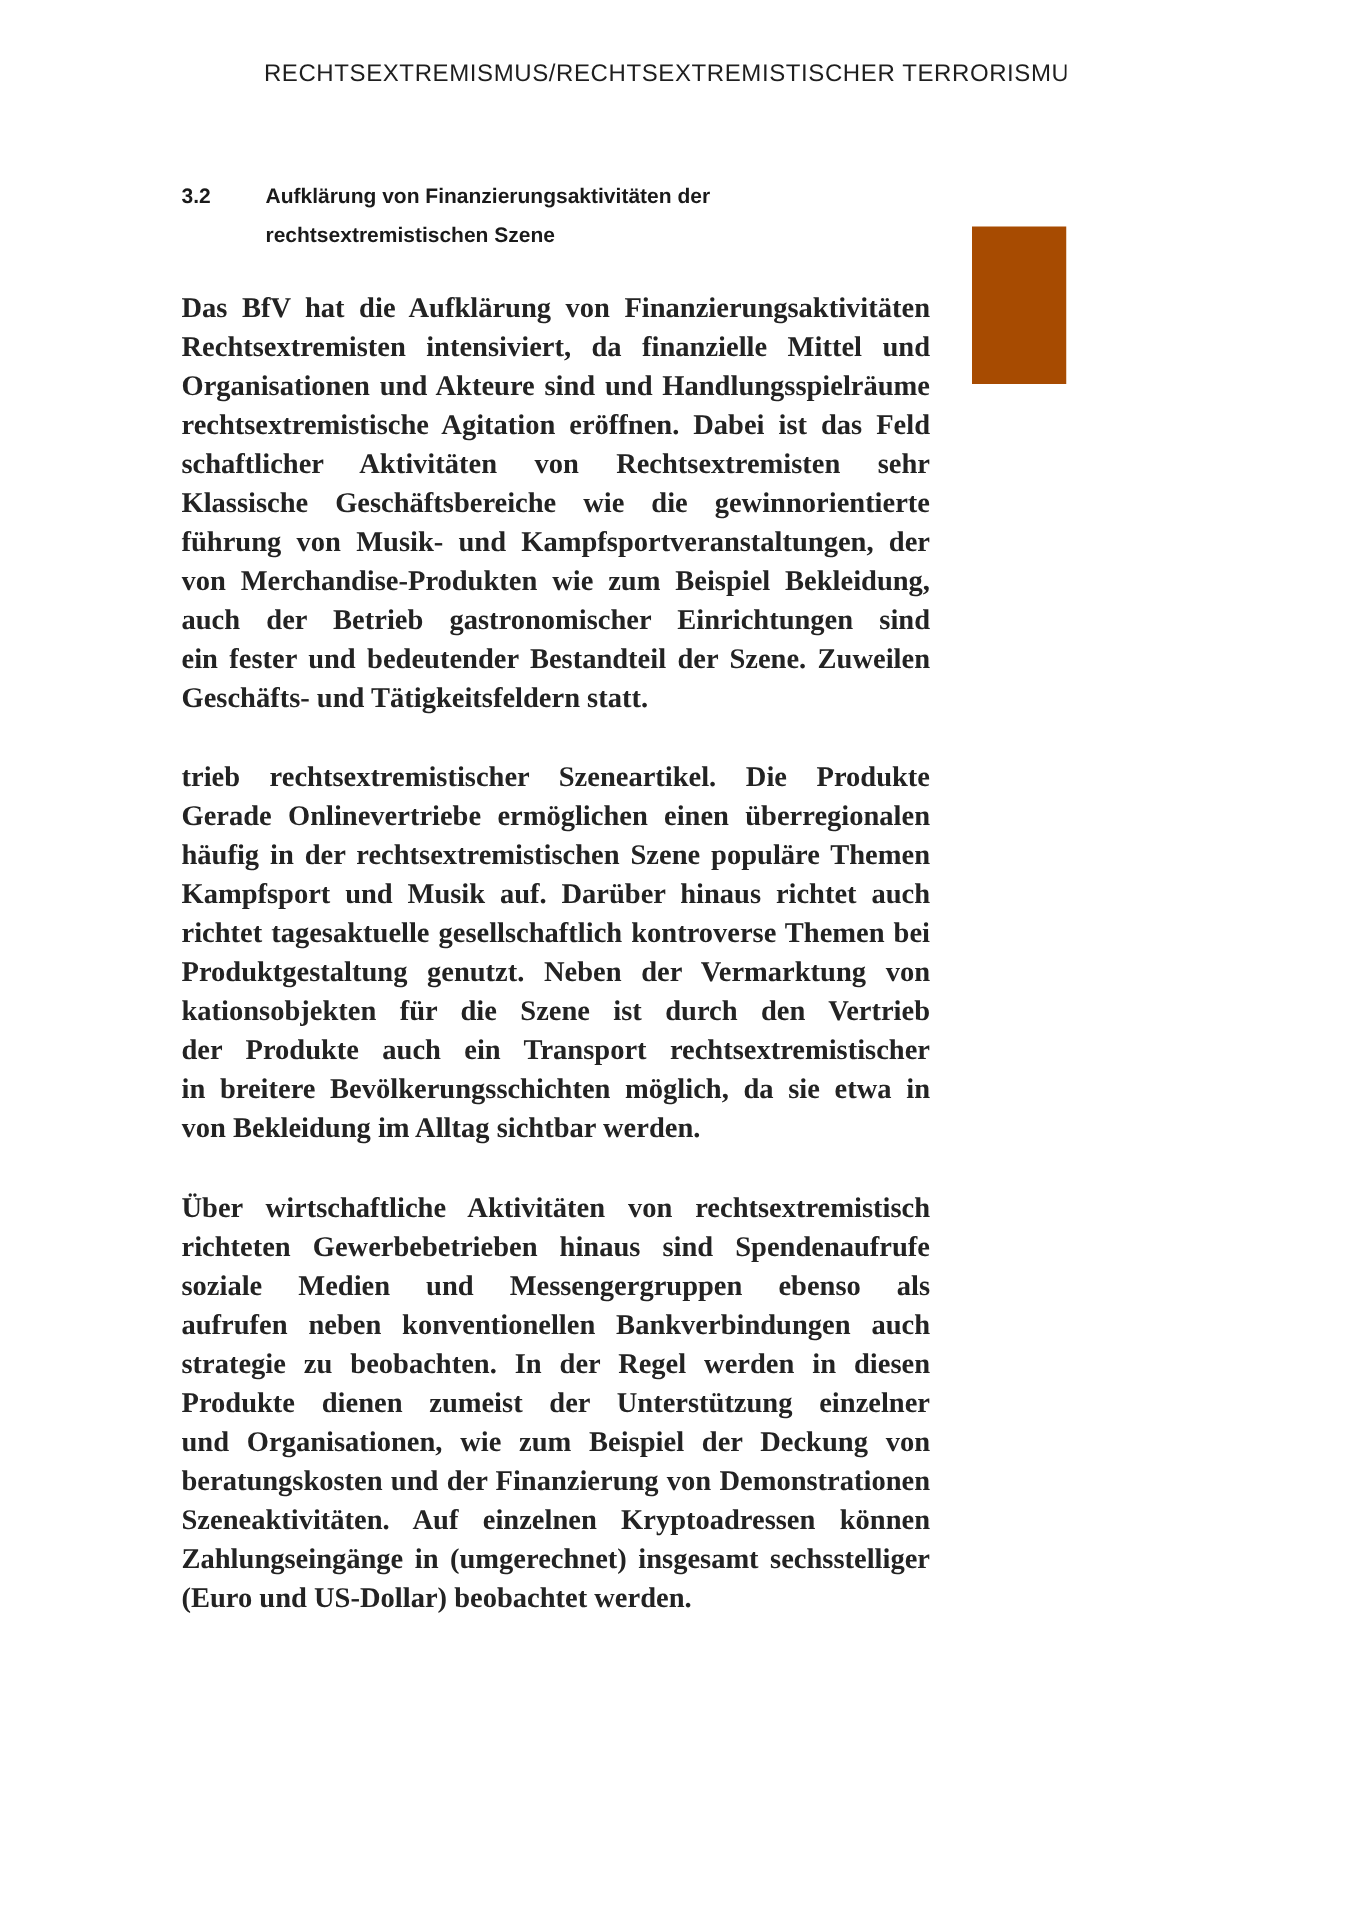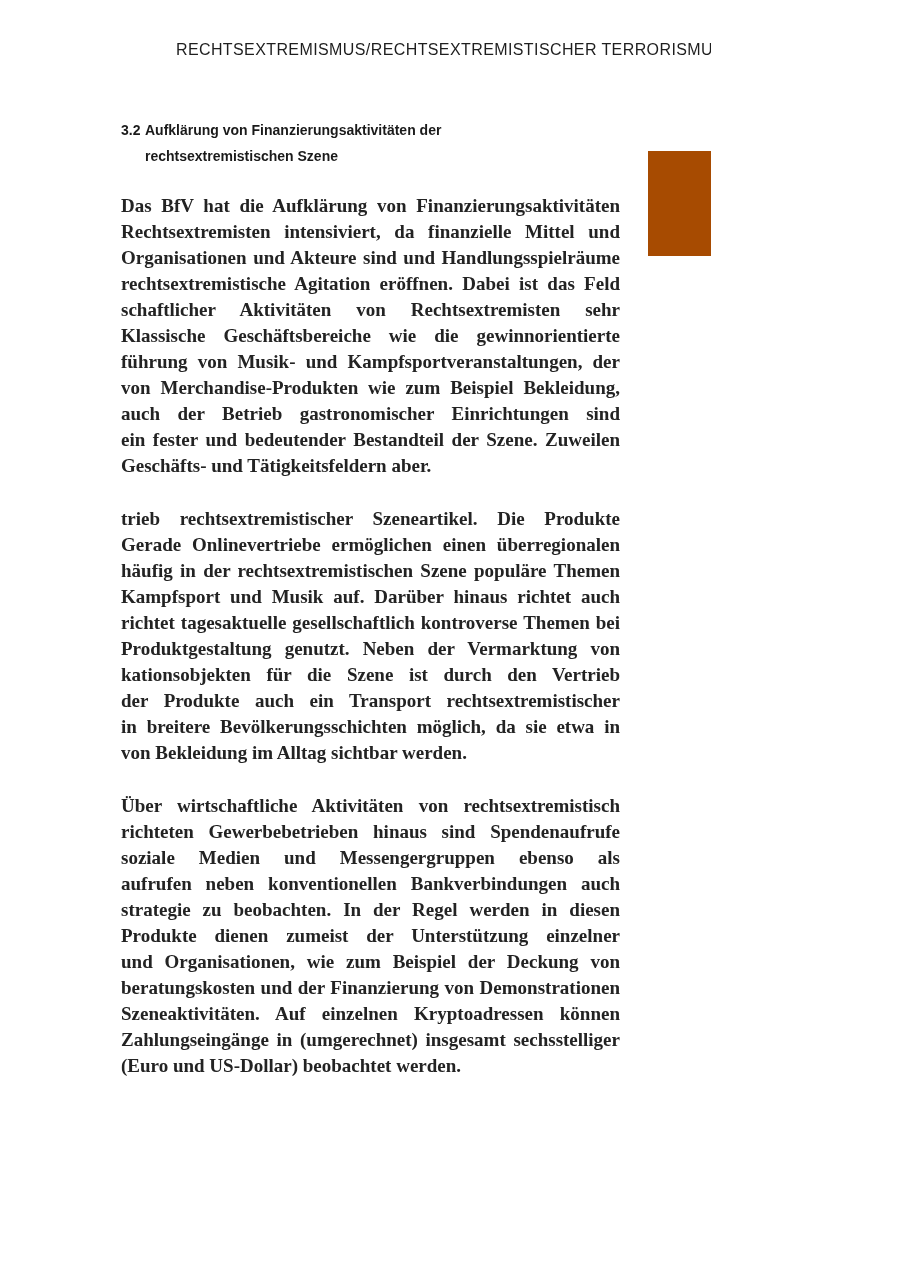--- a/index.html
+++ b/index.html
@@ -42,21 +42,21 @@
     font-weight: bold;
     font-size: 14px;
     line-height: 26px;
     color: #1a1a1a;
   }
   .section-number {
     position: absolute;
     left: 0;
     top: 0;
   }
-  .section-title { margin-left: 24px; }
+  .section-title { margin-left: 56px; }
   .title-line { white-space: nowrap; }
   .body-text {
     position: absolute;
     top: 193px;
     left: 121px;
     width: 499px;
     font-size: 19px;
     line-height: 26px;
     color: #232323;
     font-weight: bold;
@@ -108,21 +108,21 @@
         <div class="line">Das BfV hat die Aufklärung von Finanzierungsaktivitäten von</div>
         <div class="line">Rechtsextremisten intensiviert, da finanzielle Mittel und deren</div>
         <div class="line">Organisationen und Akteure sind und Handlungsspielräume für</div>
         <div class="line">rechtsextremistische Agitation eröffnen. Dabei ist das Feld wirt-</div>
         <div class="line">schaftlicher Aktivitäten von Rechtsextremisten sehr heterogen.</div>
         <div class="line">Klassische Geschäftsbereiche wie die gewinnorientierte Durch-</div>
         <div class="line">führung von Musik- und Kampfsportveranstaltungen, der Verkauf</div>
         <div class="line">von Merchandise-Produkten wie zum Beispiel Bekleidung, aber</div>
         <div class="line">auch der Betrieb gastronomischer Einrichtungen sind weiterhin</div>
         <div class="line">ein fester und bedeutender Bestandteil der Szene. Zuweilen findet</div>
-        <div class="line last">Geschäfts- und Tätigkeitsfeldern aber.</div>
+        <div class="line last">Geschäfts- und Tätigkeitsfeldern statt.</div>
       </div>
       <div class="paragraph">
         <div class="line">trieb rechtsextremistischer Szeneartikel. Die Produkte greifen</div>
         <div class="line">Gerade Onlinevertriebe ermöglichen einen überregionalen Ver-</div>
         <div class="line">häufig in der rechtsextremistischen Szene populäre Themen wie</div>
         <div class="line">Kampfsport und Musik auf. Darüber hinaus richtet auch zielge-</div>
         <div class="line">richtet tagesaktuelle gesellschaftlich kontroverse Themen bei der</div>
         <div class="line">Produktgestaltung genutzt. Neben der Vermarktung von Identifi-</div>
         <div class="line">kationsobjekten für die Szene ist durch den Vertrieb entsprechen-</div>
         <div class="line">der Produkte auch ein Transport rechtsextremistischer Positionen</div>

